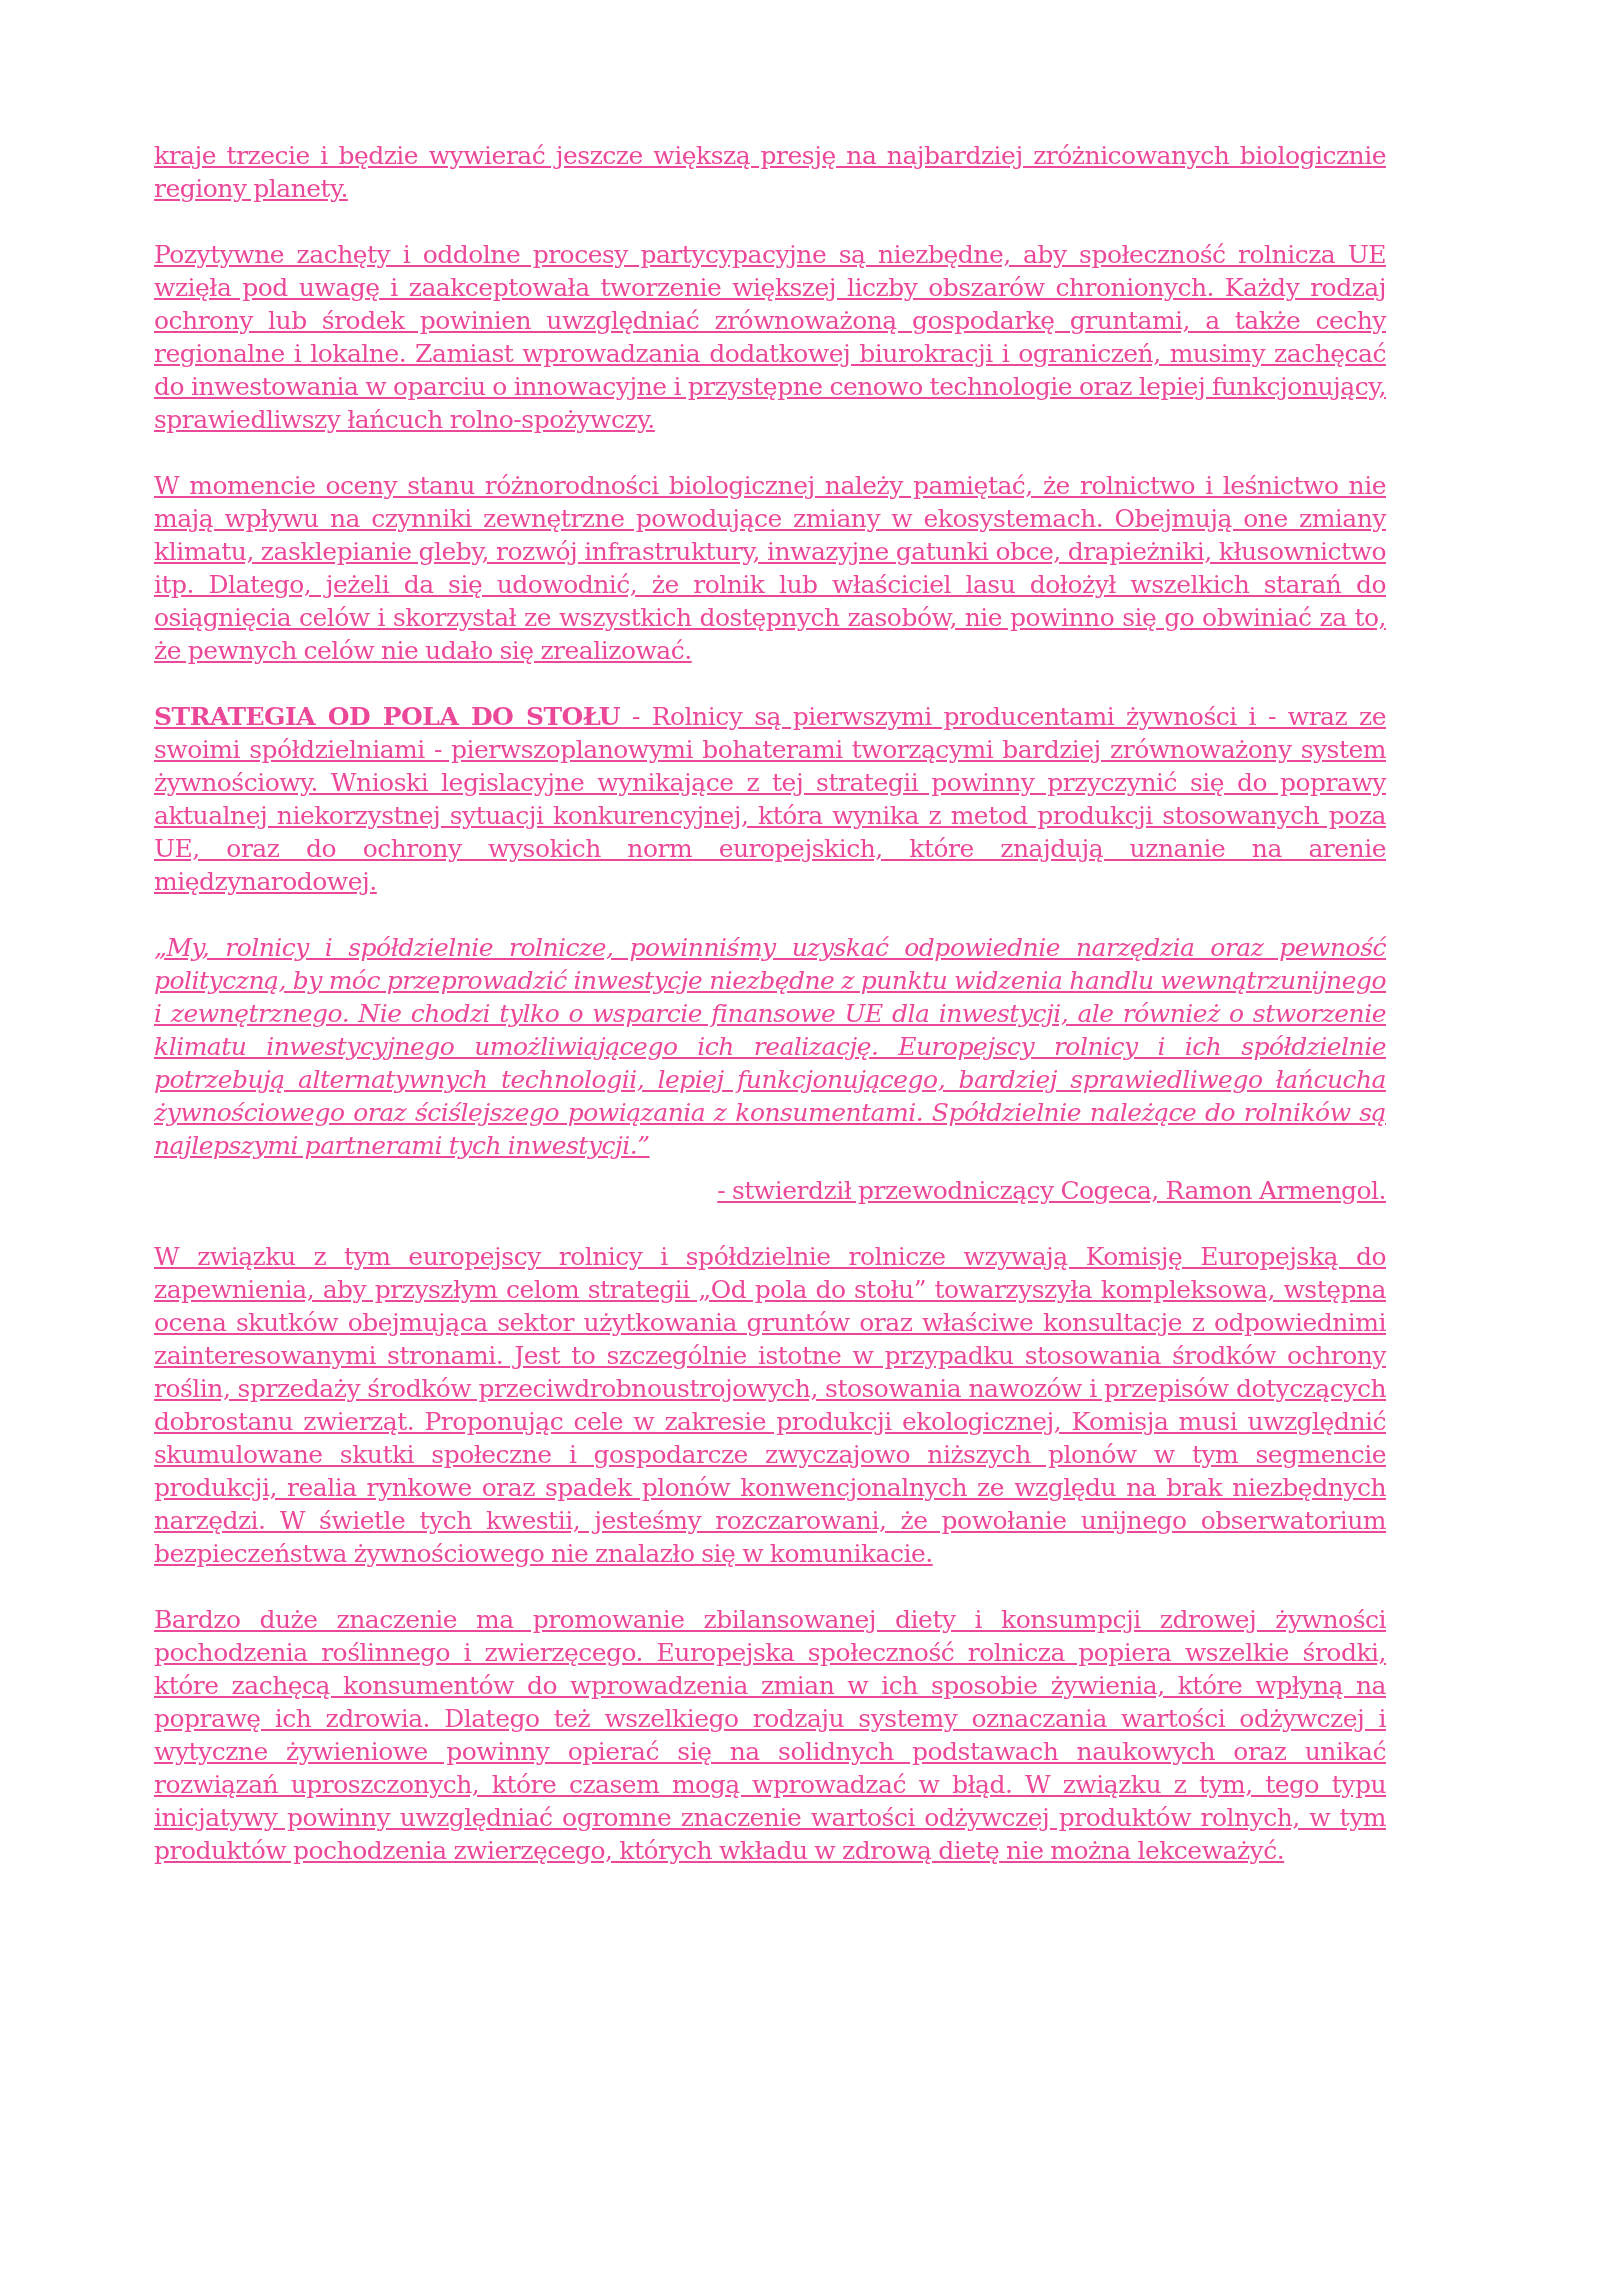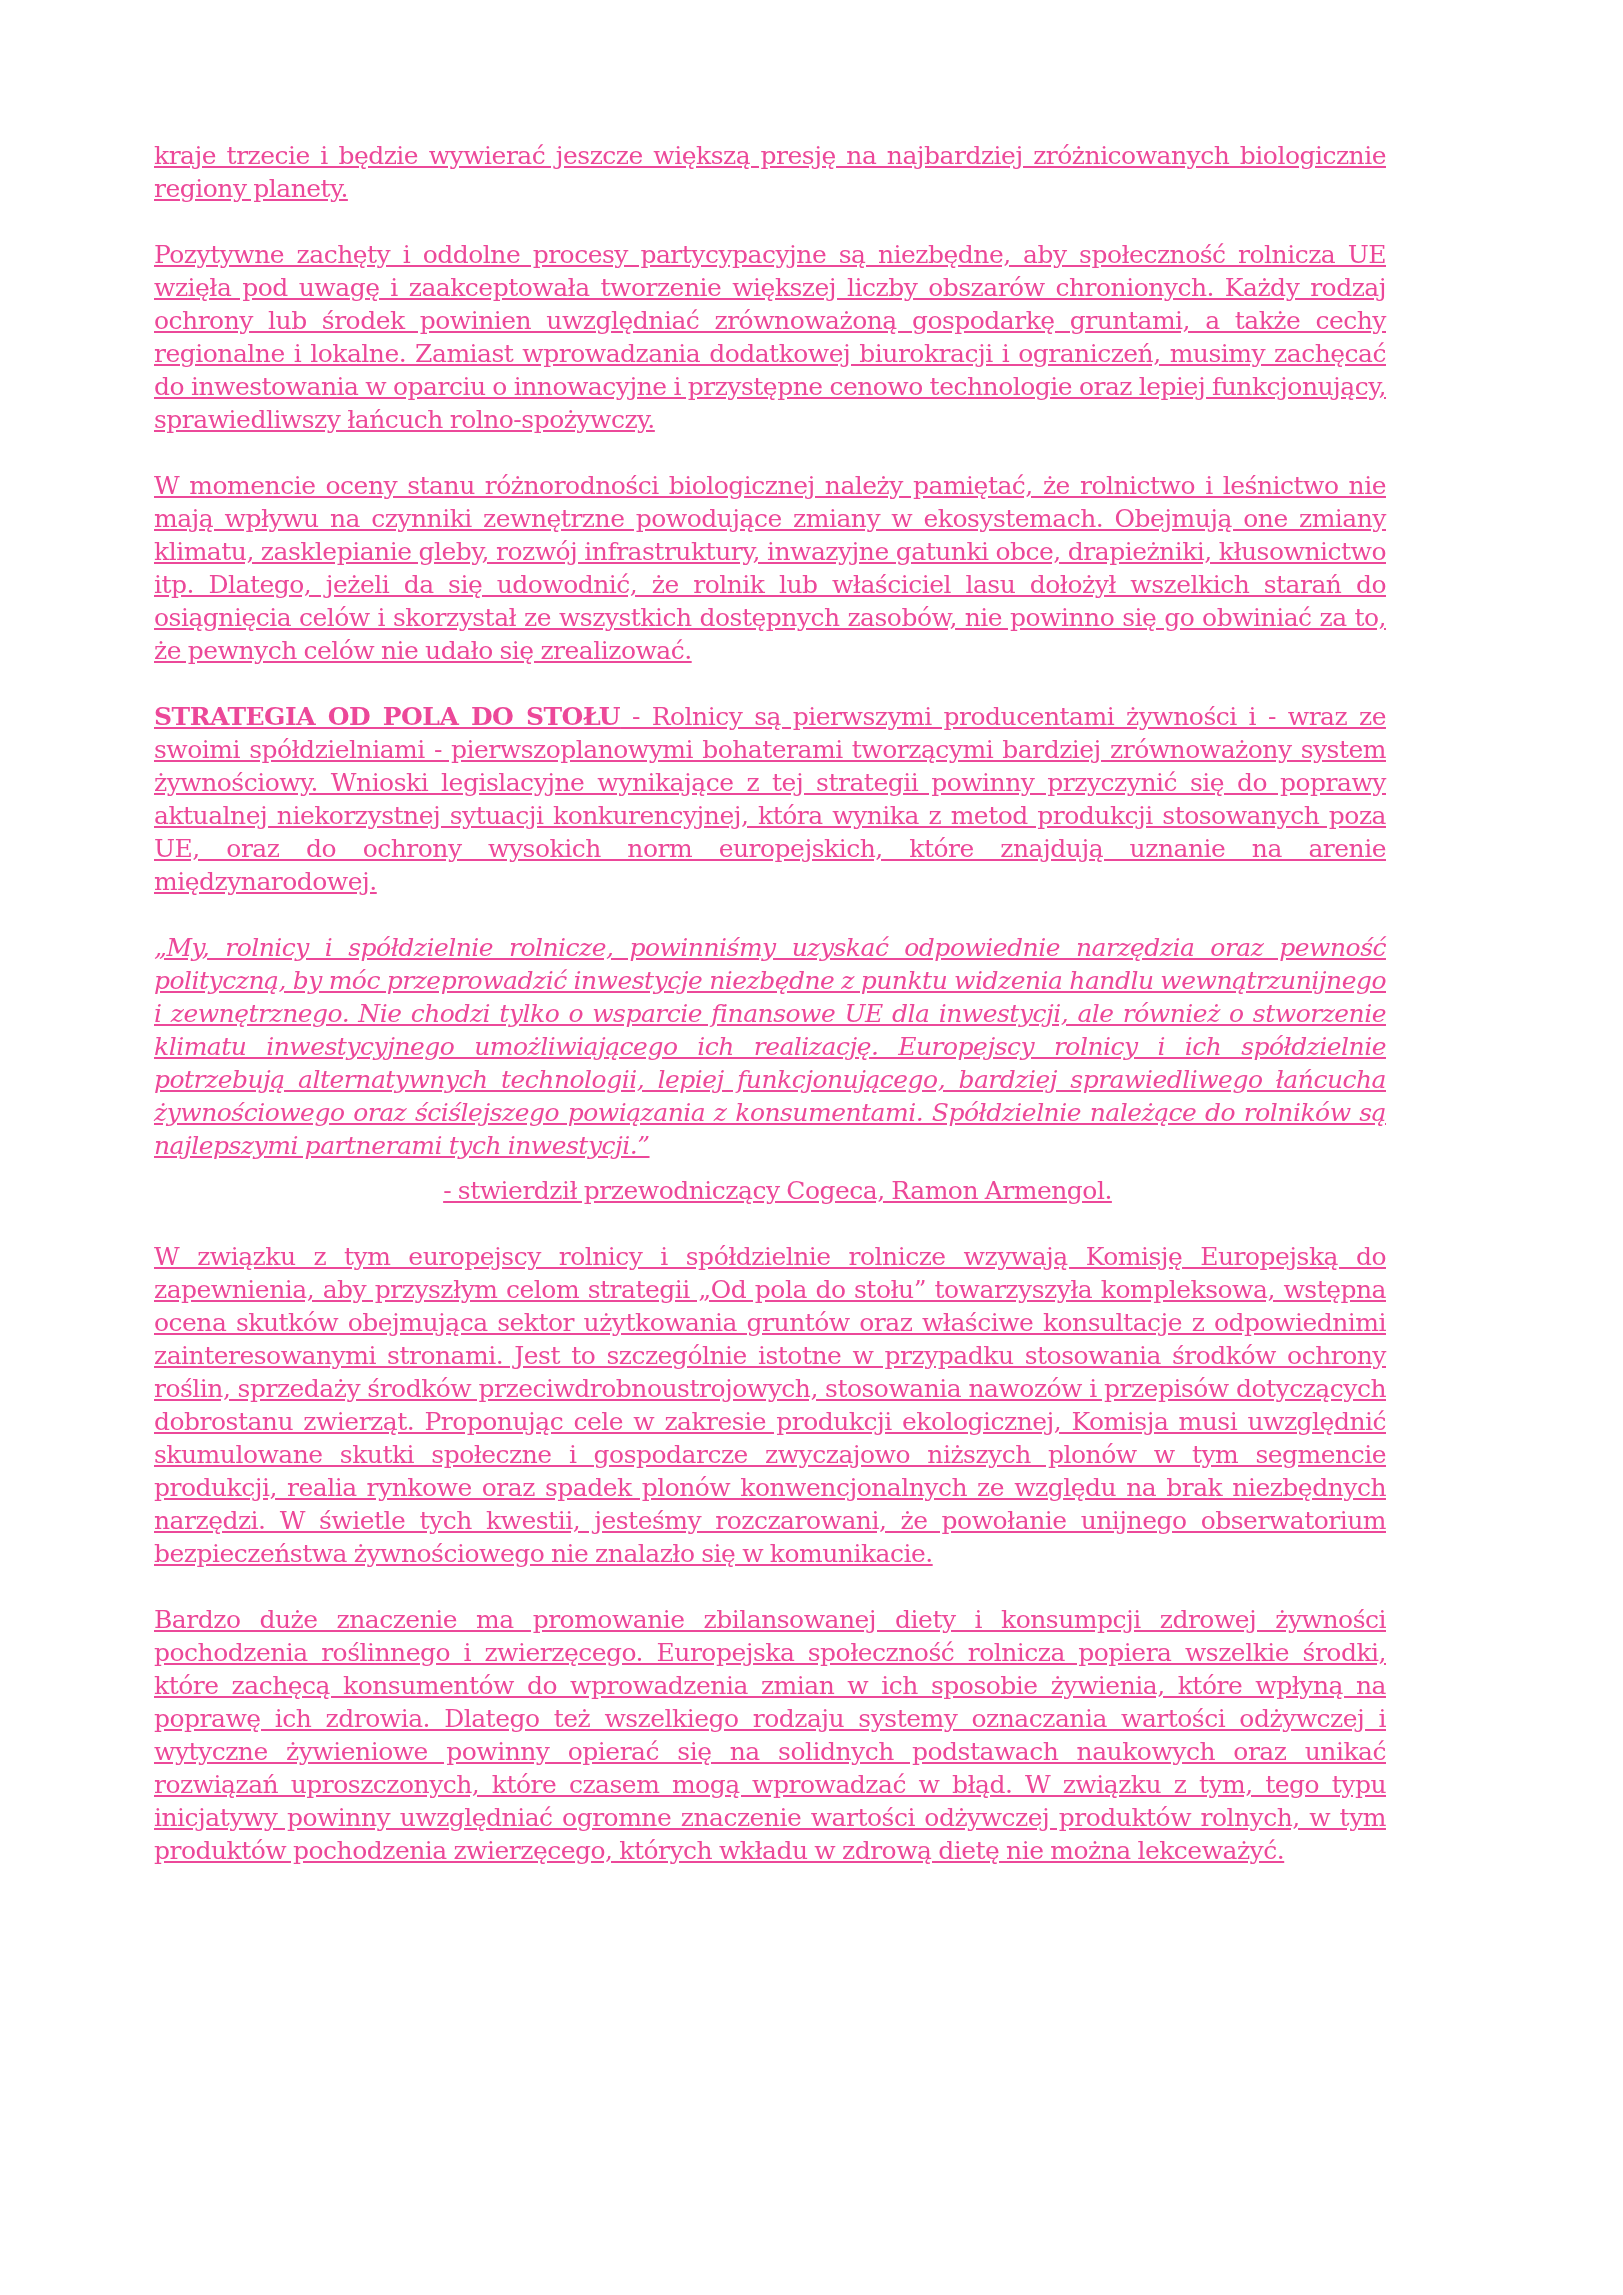--- a/index.html
+++ b/index.html
@@ -32,21 +32,21 @@
     }
     .lead {
       font-weight: bold;
     }
     .quote {
       font-style: italic;
       margin-bottom: 12px;
     }
     .attribution {
       margin: 0 0 33px 15px;
-      text-align: center;
+      text-align: right;
     }
   </style>
 </head>
 <body>
 
 <div class="page">
 
   <p class="para">kraje trzecie i będzie wywierać jeszcze większą presję na najbardziej zróżnicowanych biologicznie regiony planety.</p>
 
   <p class="para">Pozytywne zachęty i oddolne procesy partycypacyjne są niezbędne, aby społeczność rolnicza UE wzięła pod uwagę i zaakceptowała tworzenie większej liczby obszarów chronionych. Każdy rodzaj ochrony lub środek powinien uwzględniać zrównoważoną gospodarkę gruntami, a także cechy regionalne i lokalne. Zamiast wprowadzania dodatkowej biurokracji i ograniczeń, musimy zachęcać do inwestowania w oparciu o innowacyjne i przystępne cenowo technologie oraz lepiej funkcjonujący, sprawiedliwszy łańcuch rolno-spożywczy.</p>

